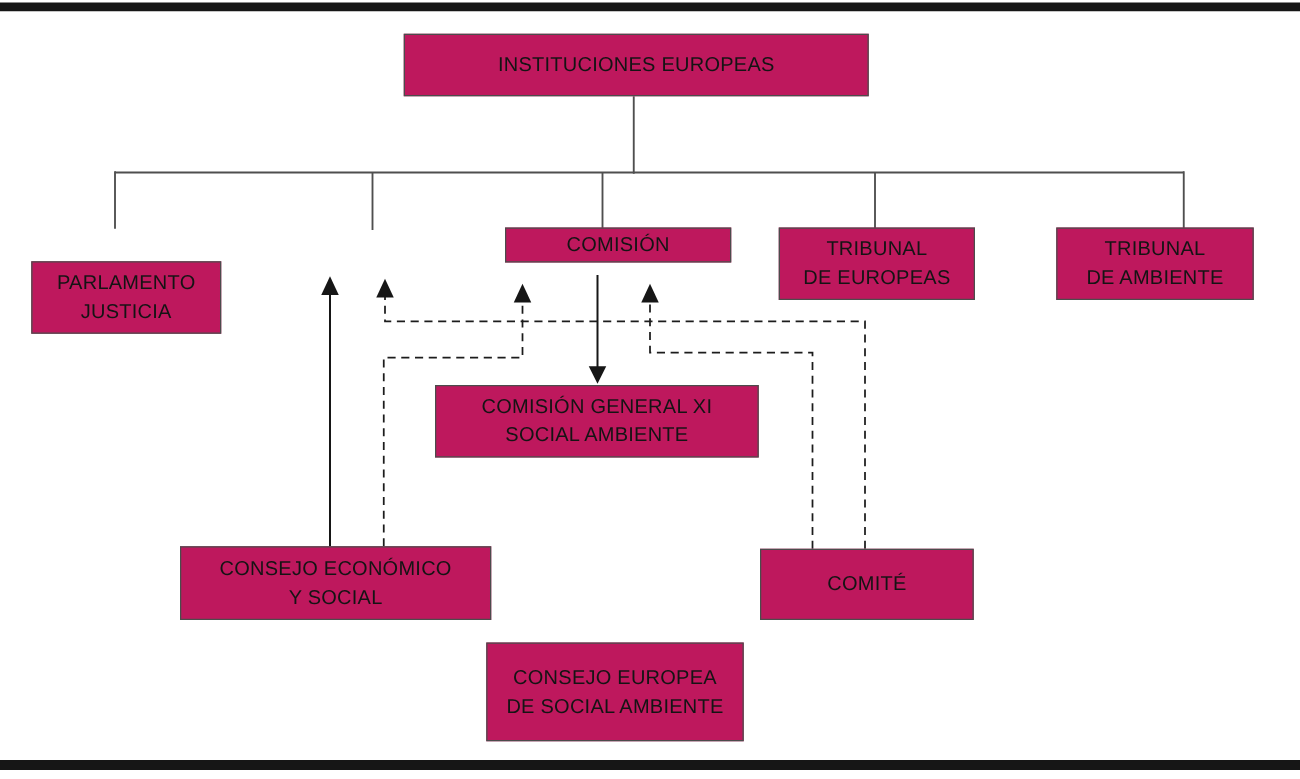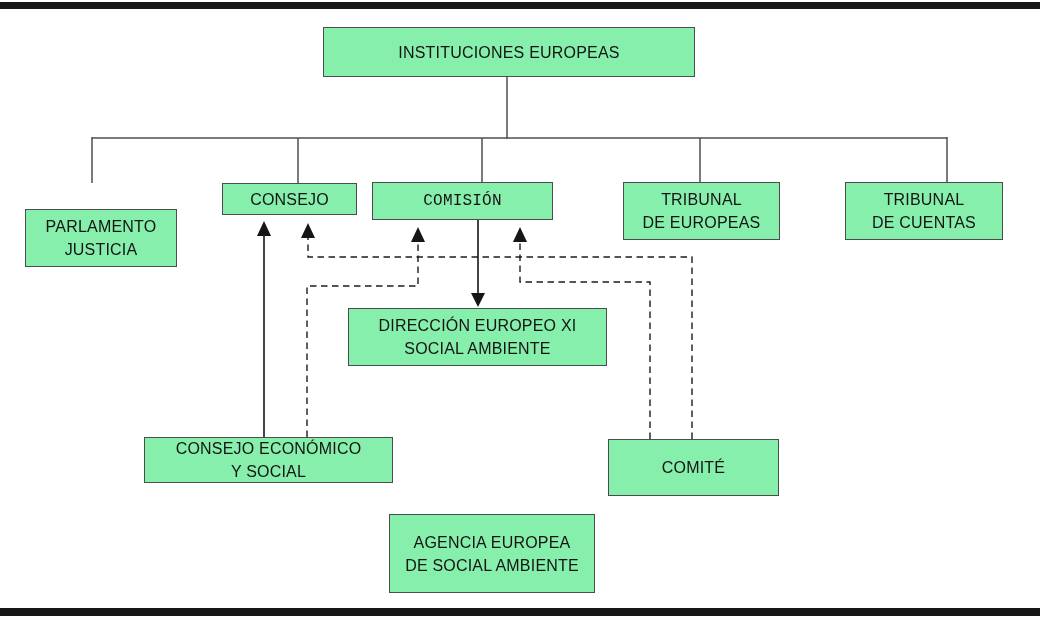--- a/index.html
+++ b/index.html
@@ -27,40 +27,40 @@
     position: absolute;
     left: 0;
     top: 0;
     width: 1040px;
     height: 623px;
   }
   .node {
     position: absolute;
     box-sizing: border-box;
     border: 1.6px solid #4c4c4c;
-    background: #86efac;
+    background: #be185d;
     display: flex;
     flex-direction: column;
     align-items: center;
     justify-content: center;
     text-align: center;
     font-size: 16px;
     line-height: 23px;
     color: #141414;
     letter-spacing: 0.2px;
     white-space: nowrap;
   }
   .n-instituciones { left: 323px; top: 27px;  width: 372px; height: 50px; }
   .n-parlamento    { left: 25px;  top: 182px; width: 152px; height: 58px; margin-top: 27px; }
   .n-consejo       { left: 222px; top: 183px; width: 135px; height: 32px; }
-  .n-comision      { left: 372px; top: 182px; width: 181px; height: 38px; font-family: Liberation Mono, monospace; }
+  .n-comision      { left: 404px; top: 182px; width: 181px; height: 28px; }
   .n-justicia      { left: 623px; top: 182px; width: 157px; height: 58px; }
   .n-cuentas       { left: 845px; top: 182px; width: 158px; height: 58px; }
   .n-direccion     { left: 348px; top: 308px; width: 259px; height: 58px; }
-  .n-economico     { left: 144px; top: 437px; width: 249px; height: 46px; }
+  .n-economico     { left: 144px; top: 437px; width: 249px; height: 59px; }
   .n-comite        { left: 608px; top: 439px; width: 171px; height: 57px; text-align: center; }
   .n-agencia       { left: 389px; top: 514px; width: 206px; height: 79px; }
   .tree-line   { stroke: #4f4f4f; stroke-width: 1.5; }
   .solid-arrow { stroke: #161616; stroke-width: 1.6; }
   .dash-arrow  { stroke: #1c1c1c; stroke-width: 1.4; stroke-dasharray: 6.5 4.5; fill: none; }
   .head        { fill: #161616; stroke: none; }
 </style>
 </head>
 <body>
 
@@ -96,52 +96,49 @@
 
   <div class="node n-instituciones">
     <span>INSTITUCIONES EUROPEAS</span>
   </div>
 
   <div class="node n-parlamento">
     <span>PARLAMENTO</span>
     <span>JUSTICIA</span>
   </div>
 
-  <div class="node n-consejo">
-    <span>CONSEJO</span>
-  </div>
 
   <div class="node n-comision">
     <span>COMISIÓN</span>
   </div>
 
   <div class="node n-justicia">
     <span>TRIBUNAL</span>
     <span>DE EUROPEAS</span>
   </div>
 
   <div class="node n-cuentas">
     <span>TRIBUNAL</span>
-    <span>DE CUENTAS</span>
+    <span>DE AMBIENTE</span>
   </div>
 
   <div class="node n-direccion">
-    <span>DIRECCIÓN EUROPEO XI</span>
+    <span>COMISIÓN GENERAL XI</span>
     <span>SOCIAL AMBIENTE</span>
   </div>
 
   <div class="node n-economico">
     <span>CONSEJO ECONÓMICO</span>
     <span>Y SOCIAL</span>
   </div>
 
   <div class="node n-comite">
     <span>COMITÉ</span>
   </div>
 
   <div class="node n-agencia">
-    <span>AGENCIA EUROPEA</span>
+    <span>CONSEJO EUROPEA</span>
     <span>DE SOCIAL AMBIENTE</span>
   </div>
 
   <div class="rule bottom"></div>
 
 </div>
 
 </body></html>

